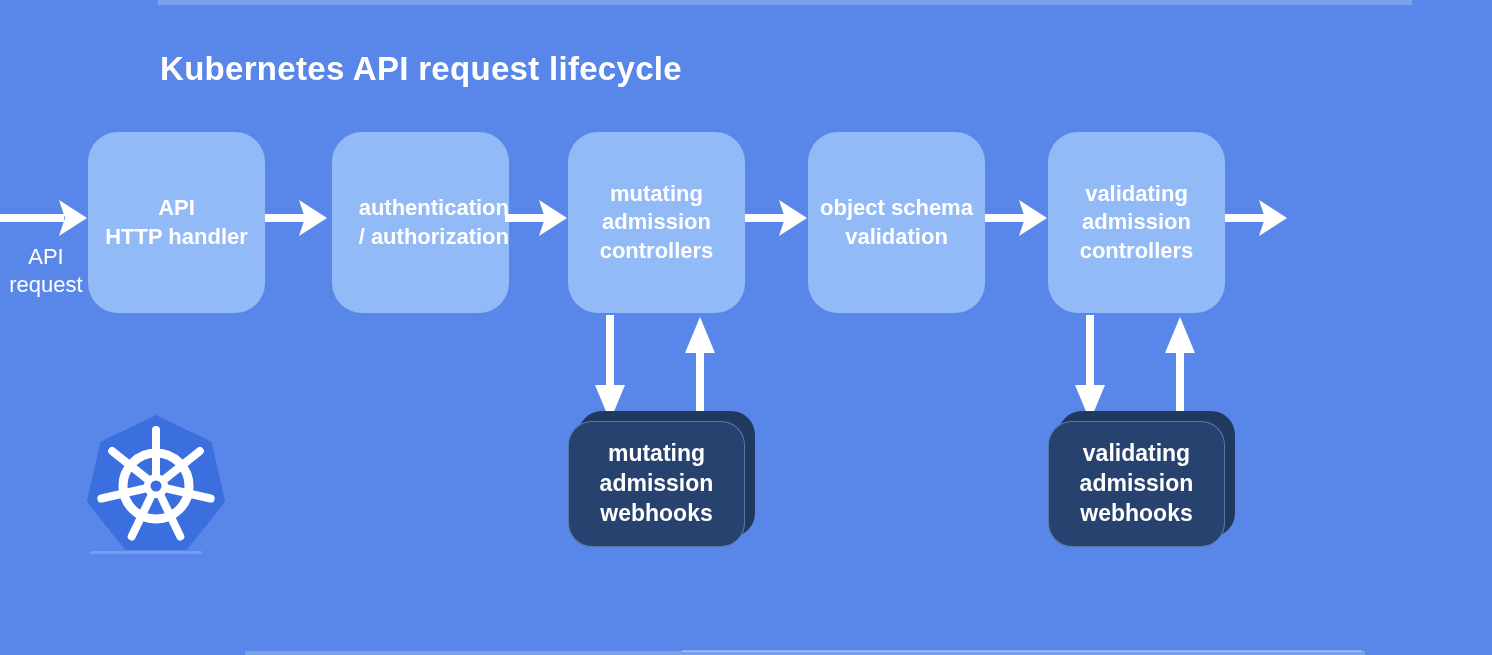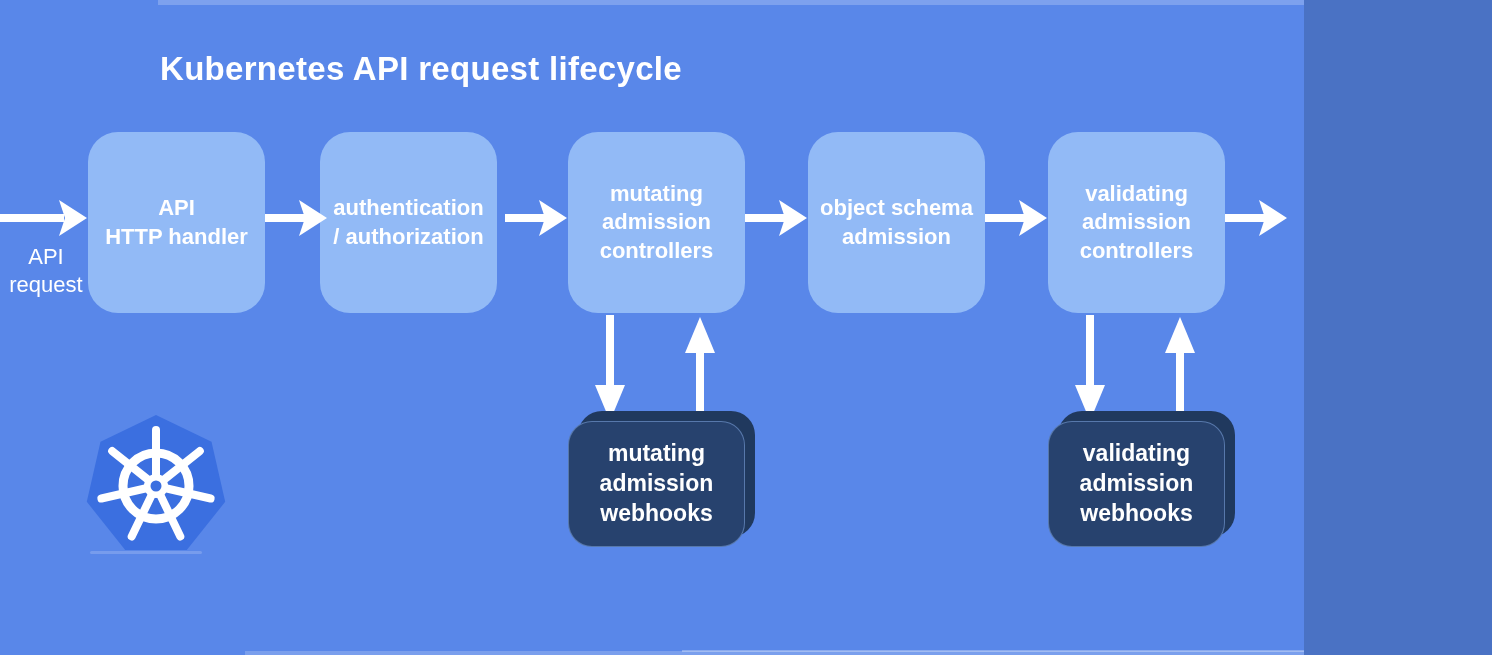--- a/index.html
+++ b/index.html
@@ -1,18 +1,18 @@
 <!DOCTYPE html>
 <html><head>
 <meta charset="utf-8">
 <style>
   html, body { margin: 0; padding: 0; background: #4a72c4; }
   .canvas {
     position: relative;
-    width: 1304px;
+    width: 1492px;
     height: 655px;
     background: #5987E9;
     overflow: hidden;
     font-family: "Liberation Sans", sans-serif;
   }
   .edge-strip { position: absolute; background: rgba(255,255,255,0.22); }
   .title {
     position: absolute;
     left: 160px;
     top: 50px;
@@ -105,32 +105,32 @@
         <polygon points="59,4 87,22 59,40 65,22" fill="#fff"></polygon>
       </svg>
   </div>
   <div class="entry-label">API
 request</div>
 
   <div class="flow-box" style="left:88px;">
     <span class="label">API
 HTTP handler</span>
   </div>
-  <div class="flow-box" style="left:320px;">
+  <div class="flow-box" style="left:332px;justify-content:flex-end;">
     <span class="label">authentication
 / authorization</span>
   </div>
   <div class="flow-box" style="left:568px;">
     <span class="label">mutating
 admission
 controllers</span>
   </div>
   <div class="flow-box" style="left:808px;">
     <span class="label">object schema
-admission</span>
+validation</span>
   </div>
   <div class="flow-box" style="left:1048px;">
     <span class="label">validating
 admission
 controllers</span>
   </div>
 
   <div class="h-arrow" style="left:265px; width:63px;">
     <svg width="63" height="44" viewBox="0 0 63 44">
         <rect x="0" y="18" width="40" height="8" fill="#fff"></rect>

